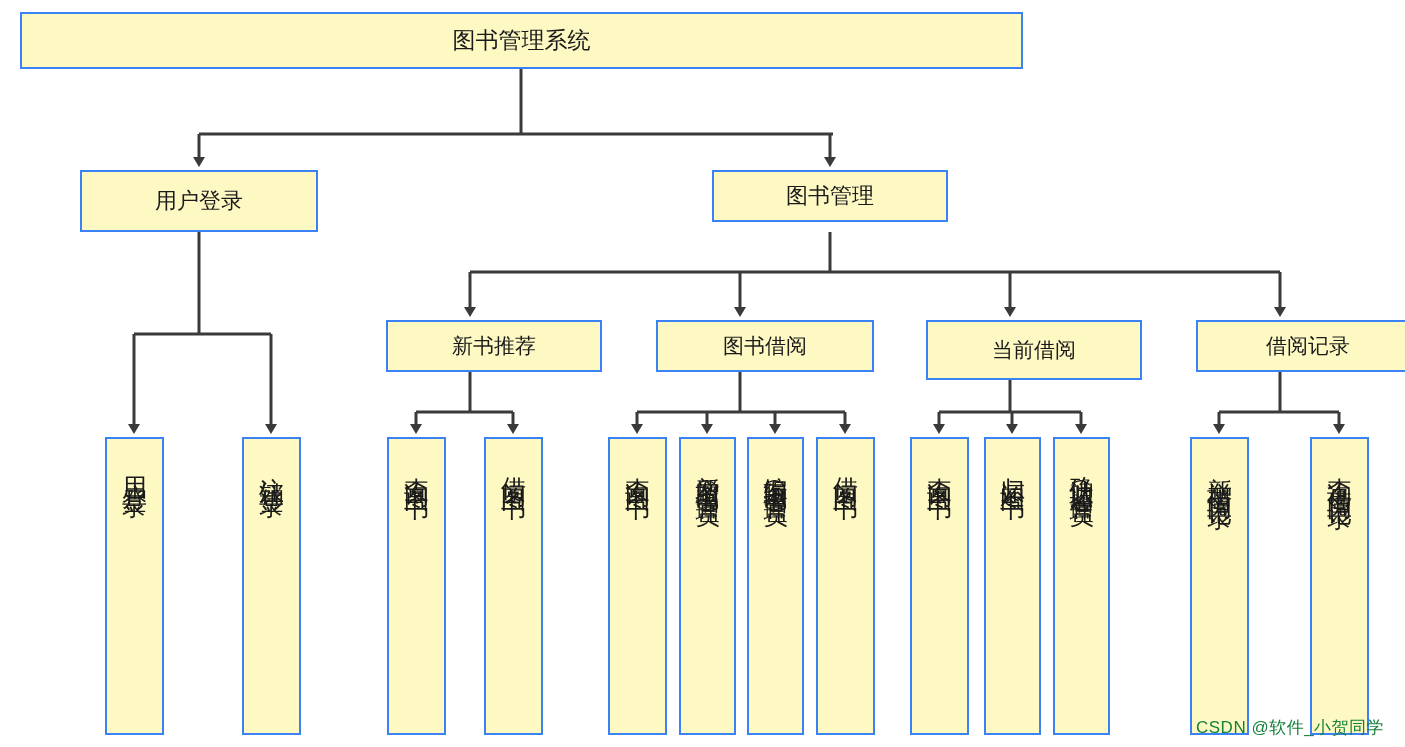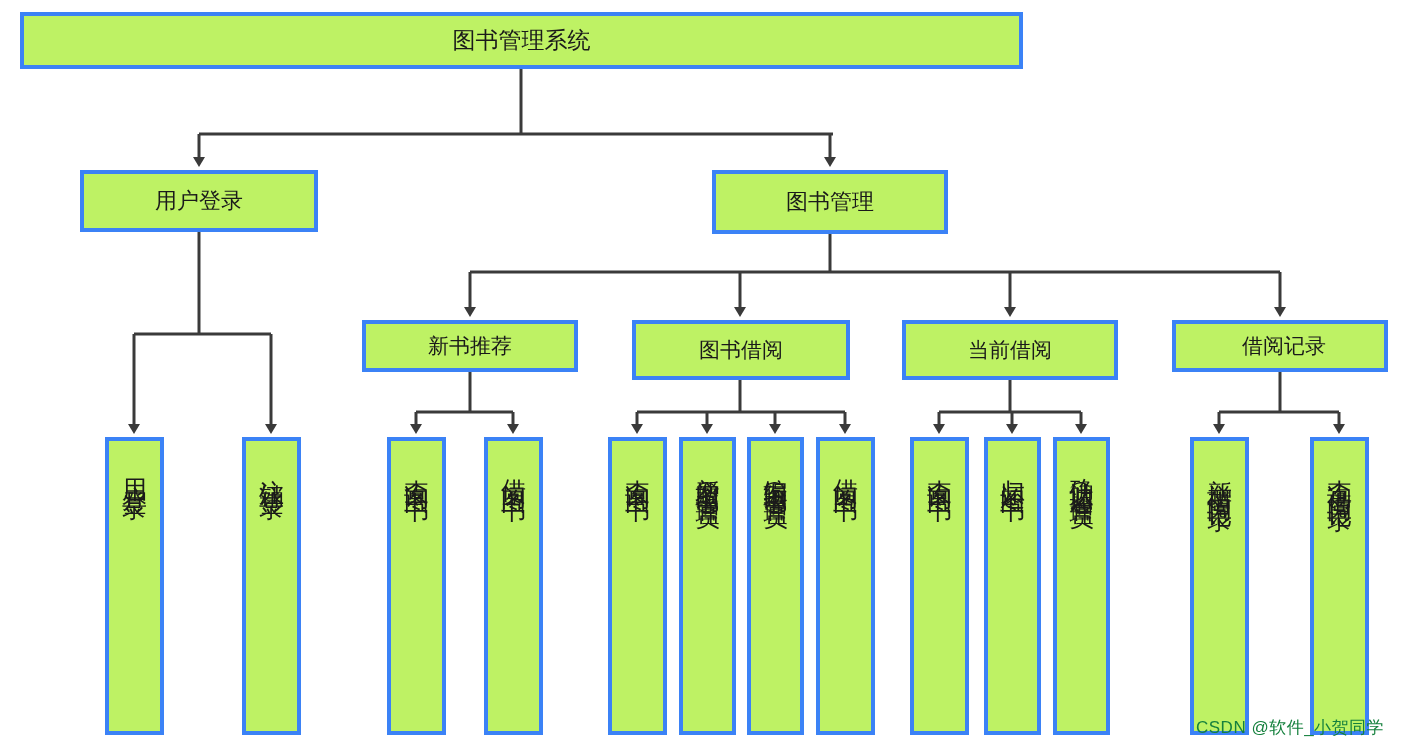--- a/index.html
+++ b/index.html
@@ -17,37 +17,37 @@
   svg.connectors{
     position:absolute;
     left:0; top:0;
     width:1405px;
     height:747px;
     pointer-events:none;
   }
   .node{
     position:absolute;
     box-sizing:border-box;
-    background:#bef264;
-    border:4px solid #3b82f6;
+    background:#fef9c3;
+    border:2px solid #3b82f6;
     display:flex;
     align-items:center;
     justify-content:center;
     color:#1a1a1a;
   }
   .node .label{
     display:block;
     text-align:center;
     line-height:1.32;
     white-space:nowrap;
   }
   
   .h-root{ font-size:23px; }
   .h-lvl1{ font-size:22px; }
-  .h-lvl2{ font-size:21px; }
+  .h-lvl2{ font-size:21px;margin-left:24px; }
   
   .leaf{
     align-items:flex-start;
     justify-content:center;
     padding-top:18px;
   }
   .leaf .label{
     writing-mode:vertical-rl;
     text-orientation:upright;
     font-size:25px;
@@ -119,28 +119,28 @@
     </g>
   </svg>
 
   <div class="node h-root" id="node-root" style="left: 20px; top: 12px; width: 1003px; height: 57px;">
     <span class="label">图书管理系统</span>
   </div>
 
   <div class="node h-lvl1" id="node-l1-0" style="left: 80px; top: 170px; width: 238px; height: 62px;">
     <span class="label">用户登录</span>
   </div>
-  <div class="node h-lvl1" id="node-l1-1" style="left: 712px; top: 170px; width: 236px; height: 64px;">
+  <div class="node h-lvl1" id="node-l1-1" style="left: 712px; top: 170px; width: 236px; height: 52px;">
     <span class="label">图书管理</span>
   </div>
 
   <div class="node h-lvl2" id="node-l2-0" style="left: 362px; top: 320px; width: 216px; height: 52px;">
     <span class="label">新书推荐</span>
   </div>
-  <div class="node h-lvl2" id="node-l2-1" style="left: 632px; top: 320px; width: 218px; height: 60px;">
+  <div class="node h-lvl2" id="node-l2-1" style="left: 632px; top: 320px; width: 218px; height: 52px;">
     <span class="label">图书借阅</span>
   </div>
   <div class="node h-lvl2" id="node-l2-2" style="left: 902px; top: 320px; width: 216px; height: 60px;">
     <span class="label">当前借阅</span>
   </div>
   <div class="node h-lvl2" id="node-l2-3" style="left: 1172px; top: 320px; width: 216px; height: 52px; padding-left: 8px;">
     <span class="label">借阅记录</span>
   </div>
 
   <div class="node leaf" id="node-leaf-0" style="left: 105px; top: 437px; width: 59px; height: 298px;">

